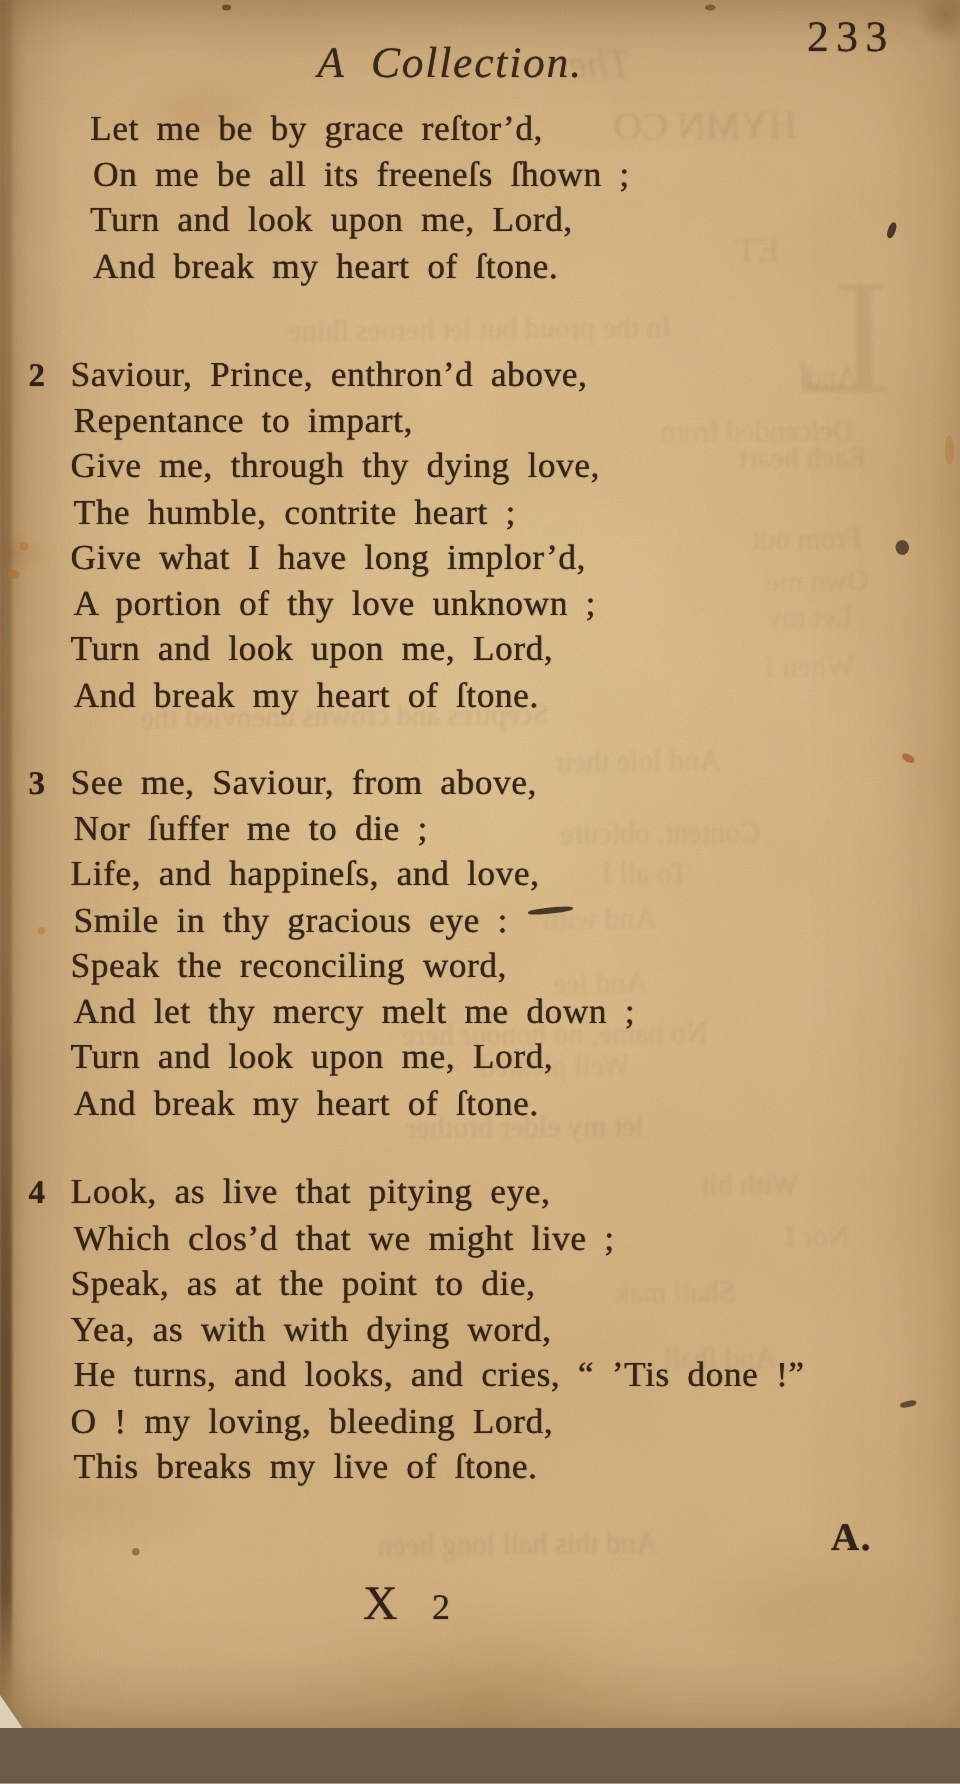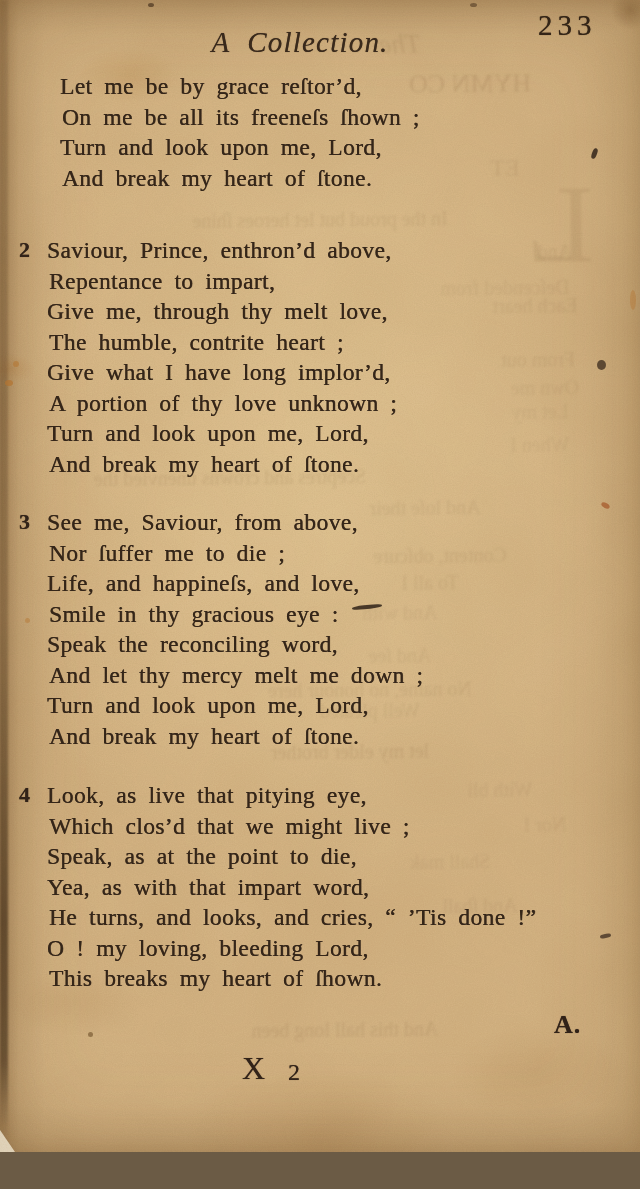--- a/index.html
+++ b/index.html
@@ -88,21 +88,21 @@
       <div class="stanza" style="top: 71px; margin-left: 13px;">
         <div class="line">Let me be by grace reſtor’d,</div>
         <div class="line alt">On me be all its freeneſs ſhown ;</div>
         <div class="line">Turn and look upon me, Lord,</div>
         <div class="line alt">And break my heart of ſtone.</div>
       </div>
       <div class="stanza" style="top: 235px;">
         <span class="stanza-number">2</span>
         <div class="line">Saviour, Prince, enthron’d above,</div>
         <div class="line alt">Repentance to impart,</div>
-        <div class="line">Give me, through thy melt love,</div>
+        <div class="line">Give me, through thy dying love,</div>
         <div class="line alt">The humble, contrite heart ;</div>
         <div class="line">Give what I have long implor’d,</div>
         <div class="line alt">A portion of thy love unknown ;</div>
         <div class="line">Turn and look upon me, Lord,</div>
         <div class="line alt">And break my heart of ſtone.</div>
       </div>
       <div class="stanza" style="top: 507px;">
         <span class="stanza-number">3</span>
         <div class="line">See me, Saviour, from above,</div>
         <div class="line alt">Nor ſuffer me to die ;</div>
@@ -111,24 +111,24 @@
         <div class="line">Speak the reconciling word,</div>
         <div class="line alt">And let thy mercy melt me down ;</div>
         <div class="line">Turn and look upon me, Lord,</div>
         <div class="line alt">And break my heart of ſtone.</div>
       </div>
       <div class="stanza" style="top: 780px;">
         <span class="stanza-number">4</span>
         <div class="line">Look, as live that pitying eye,</div>
         <div class="line alt">Which clos’d that we might live ;</div>
         <div class="line">Speak, as at the point to die,</div>
-        <div class="line">Yea, as with that impart word,</div>
+        <div class="line">Yea, as with with dying word,</div>
         <div class="line alt">He turns, and looks, and cries, “ ’Tis done !”</div>
         <div class="line">O ! my loving, bleeding Lord,</div>
-        <div class="line alt">This breaks my heart of ſhown.</div>
+        <div class="line alt">This breaks my live of ſtone.</div>
       </div>
     </div>
 
   <div class="catchword">A.</div>
   <div class="sig-x">X</div>
   <div class="sig-2">2</div>
 
   <div class="edge-left"></div>
   <div class="corner-bl"></div>
 

